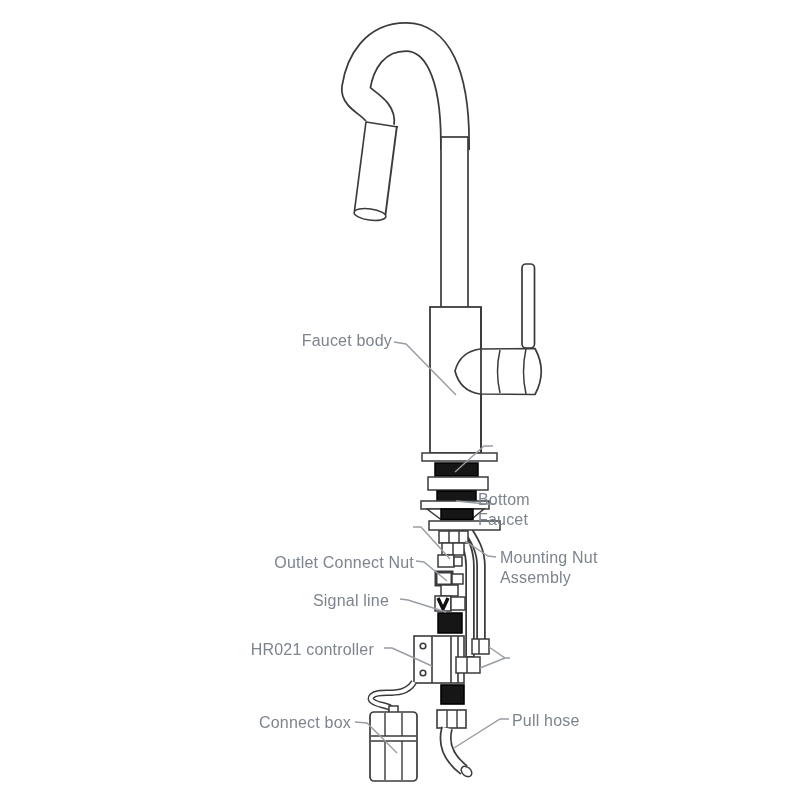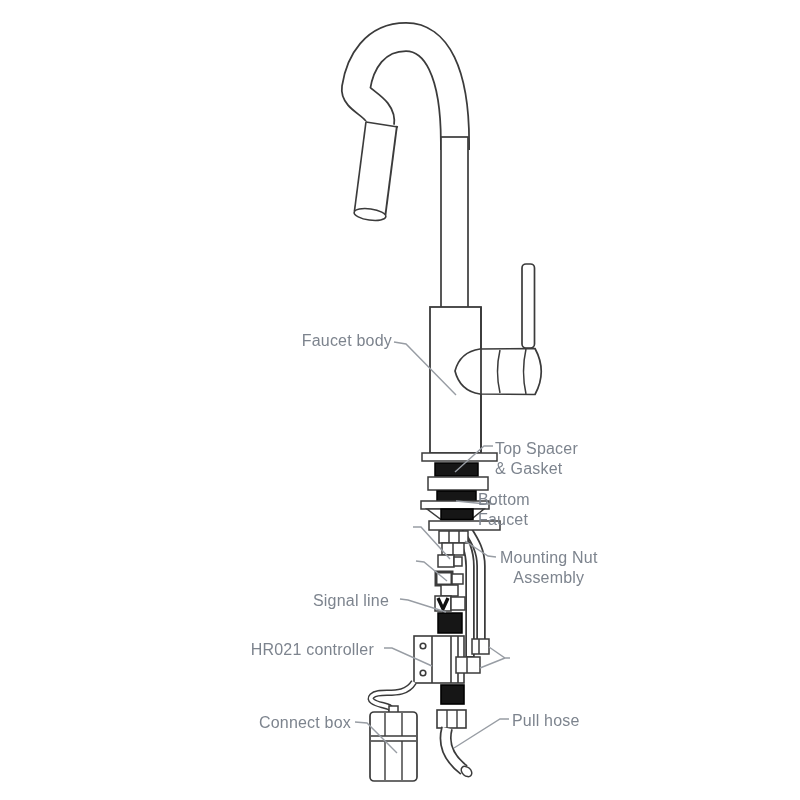--- a/index.html
+++ b/index.html
@@ -135,33 +135,32 @@
       <path d="M 487,658 L 462,668"></path>
       <path d="M 337,722 L 349,723 L 379,753"></path>
       <path d="M 491,719 L 482,719 L 436,748"></path>
     </g>
   </svg>
 
   <div class="callout ra" style="right:426px;top:331px;">
     <span>Faucet body</span>
   </div>
 
-  <div class="callout" style="left:477px;top:439px;">
-    <span>Top Spacer</span>
-    <span>&amp; Gasket</span>
-  </div>
 
   <div class="callout" style="left:460px;top:490px;">
     <span>Bottom</span>
     <span>Faucet</span>
   </div>
 
 
+  <div class="callout ra" style="right:404px;top:553px;">
+    <span>Outlet Connect Nut</span>
+  </div>
 
-  <div class="callout" style="left:482px;top:548px;text-align:center;">
+  <div class="callout" style="left:482px;top:548px;">
     <span>Mounting Nut</span>
     <span>Assembly</span>
   </div>
 
   <div class="callout ra" style="right:429px;top:591px;">
     <span>Signal line</span>
   </div>
 
   <div class="callout ra" style="right:444px;top:640px;">
     <span>HR021 controller</span>

